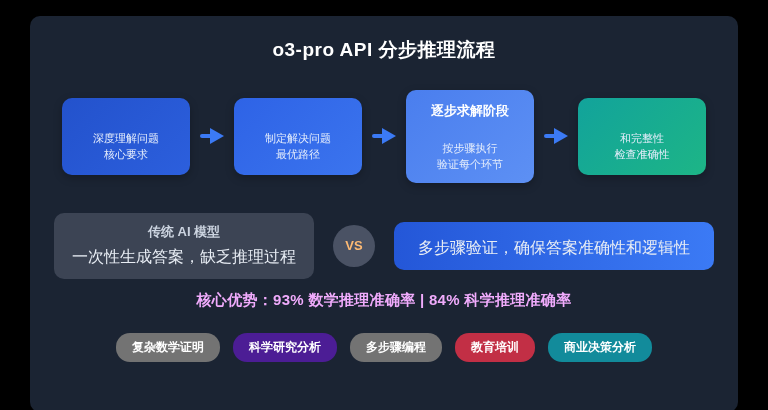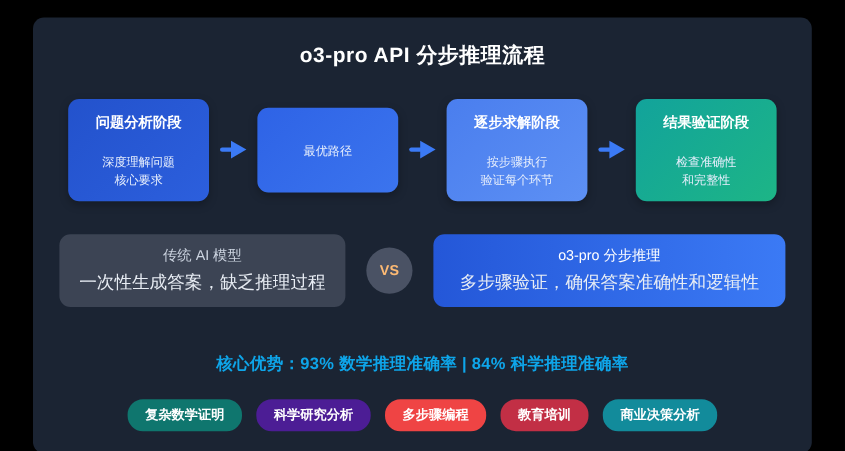--- a/index.html
+++ b/index.html
@@ -58,94 +58,92 @@
     margin-top: 30px;
     display: flex; align-items: center; justify-content: center;
     gap: 19px;
   }
   .cmp-box {
     border-radius: 10px; text-align: center;
     padding: 10px 14px 11px 14px;
   }
   .cmp-left { width: 232px; background: #3c4454; }
   .cmp-right { width: 292px; background: linear-gradient(90deg, #2457d8, #3b7af5); }
-  .cmp-title { font-size: 13px; font-weight: normal; color: #ffffff; }
+  .cmp-title { font-size: 13px; font-weight: bold; color: #ffffff; }
   .cmp-left .cmp-title { color: #ccd4e0; }
   .cmp-desc { font-size: 16px; color: #e8edf4; margin-top: 6px; }
   .vs-circle {
     width: 42px; height: 42px; border-radius: 50%;
     background: #4a5264;
     display: flex; align-items: center; justify-content: center;
     color: #fdba74; font-size: 13px; font-weight: bold;
     flex: 0 0 auto;
   }
   
   .stats {
-    margin-top: 42px;
-    color: #0ea5e9; font-size: 15px; font-weight: bold;
+    margin-top: 12px;
+    color: #f0abfc; font-size: 15px; font-weight: bold;
     letter-spacing: 0.3px;
   }
   
   .badge-row {
     margin-top: 23px;
     display: flex; align-items: center; justify-content: center;
     gap: 13px;
   }
   .badge {
     border-radius: 14px;
     padding: 6px 16px;
     font-size: 12px; font-weight: bold; color: #ffffff;
     white-space: nowrap;
   }
-  .badge-1 { background: #0f766e; }
+  .badge-1 { background: #737373; }
   .badge-2 { background: #4c1d95; }
-  .badge-3 { background: #ef4444; }
+  .badge-3 { background: #737373; }
   .badge-4 { background: #128b9b; }
   .badge-5 { background: #c22f45; }
 </style>
 </head>
 <body>
 
 <div id="screen">
   <div class="card">
 
     <div class="title">o3-pro API 分步推理流程</div>
 
     <div class="flow-row">
       <div class="stage stage-1">
-        <div class="stage-title">问题分析阶段</div>
         <div class="stage-line">深度理解问题</div>
         <div class="stage-line">核心要求</div>
       </div>
       <span class="arrow"></span>
       <div class="stage stage-2">
+        <div class="stage-line">制定解决问题</div>
         <div class="stage-line">最优路径</div>
       </div>
       <span class="arrow"></span>
       <div class="stage stage-3">
         <div class="stage-title">逐步求解阶段</div>
         <div class="stage-line">按步骤执行</div>
         <div class="stage-line">验证每个环节</div>
       </div>
       <span class="arrow"></span>
       <div class="stage stage-4">
-        <div class="stage-title">结果验证阶段</div>
+        <div class="stage-line">和完整性</div>
         <div class="stage-line">检查准确性</div>
-        <div class="stage-line">和完整性</div>
       </div>
     </div>
 
     <div class="compare-row">
       <div class="cmp-box cmp-left">
         <div class="cmp-title">传统 AI 模型</div>
         <div class="cmp-desc">一次性生成答案，缺乏推理过程</div>
       </div>
       <div class="vs-circle">VS</div>
       <div class="cmp-box cmp-right">
-        <div class="cmp-title">o3-pro 分步推理</div>
         <div class="cmp-desc">多步骤验证，确保答案准确性和逻辑性</div>
       </div>
     </div>
 
     <div class="stats">核心优势：93% 数学推理准确率 | 84% 科学推理准确率</div>
 
     <div class="badge-row">
       <div class="badge badge-1">复杂数学证明</div>
       <div class="badge badge-2">科学研究分析</div>
       <div class="badge badge-3">多步骤编程</div>

